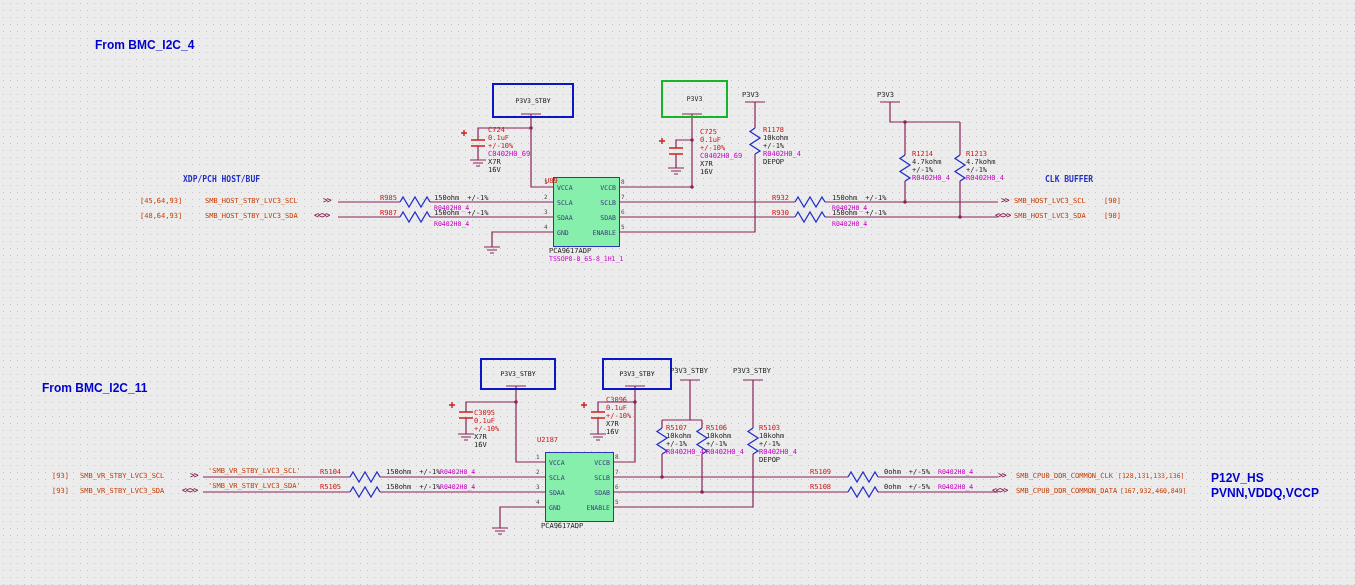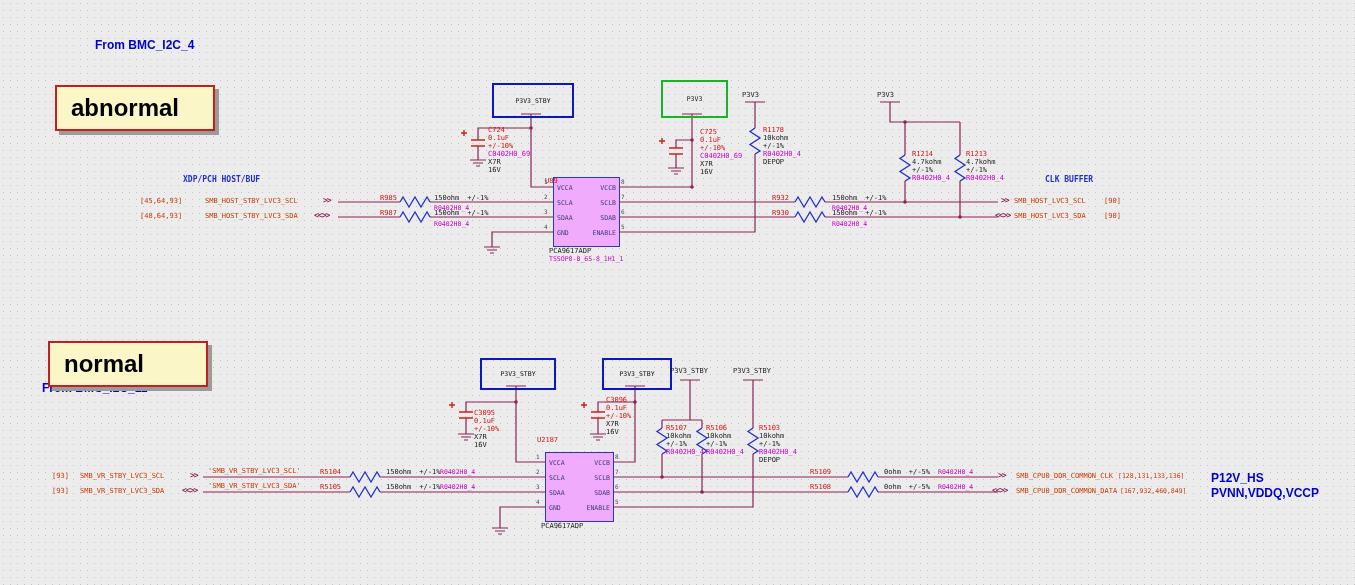--- a/index.html
+++ b/index.html
@@ -19,21 +19,21 @@
   .vals span{display:inline-block}
   .vals .gap{margin-left:8px}
   .note{position:absolute;font:bold 12px/14px "Liberation Sans",sans-serif;color:#0000cc;white-space:nowrap;z-index:5}
   .snote{position:absolute;font:bold 8px/9px "DejaVu Sans Mono",monospace;color:#2230c8;white-space:nowrap;z-index:4}
   .port{position:absolute;font:bold 8px/10px "DejaVu Sans Mono",monospace;color:#8a2457;letter-spacing:-1px;white-space:nowrap;z-index:4}
   .callout{position:absolute;background:#fbf6c8;border:2px solid #c42020;box-shadow:4px 4px 0 #9b9b9b;z-index:6;
            display:flex;align-items:center;padding-left:14px;font:bold 24px "Liberation Sans",sans-serif;color:#000}
   .pwrbox{position:absolute;border:2px solid #0a16c8;z-index:4;display:flex;align-items:center;justify-content:center;
           font:6.5px "DejaVu Sans Mono",monospace;color:#111}
   .pwrbox.green{border-color:#16b428}
-  .chip{position:absolute;border:1.4px solid #2d35b8;background:#f0abfc;z-index:2}
+  .chip{position:absolute;border:1.4px solid #2d35b8;background:#86efac;z-index:2}
   .chip .pin{position:absolute;font:6.5px/8px "DejaVu Sans Mono",monospace;color:#3c3c80;white-space:nowrap}
   .chip .pl{left:3px}
   .chip .pr{right:3px;text-align:right}
   .pnum{color:#4a4a4a;font-size:6px}
 </style>
 </head>
 <body>
 
 <div id="canvas">
 
@@ -93,26 +93,20 @@
       <circle cx="905" cy="122" r="1.8"></circle>
         <circle cx="905" cy="202" r="1.8"></circle>
         <circle cx="960" cy="217" r="1.8"></circle>
       <circle cx="516" cy="402" r="1.8"></circle>
         <circle cx="635" cy="402" r="1.8"></circle>
       <circle cx="662" cy="477" r="1.8"></circle>
         <circle cx="702" cy="492" r="1.8"></circle>
     </g>
   </svg>
 
-  <div class="callout" style="left:55px;top:85px;width:142px;height:42px">
-    <span>abnormal</span>
-  </div>
-  <div class="callout" style="left:48px;top:341px;width:142px;height:42px">
-    <span>normal</span>
-  </div>
   <div class="note" style="left:95px;top:38px">From BMC_I2C_4</div>
   <div class="note" style="left:42px;top:381px">From BMC_I2C_11</div>
   <div class="snote" style="left:183px;top:175px">XDP/PCH HOST/BUF</div>
   <div class="snote" style="left:1045px;top:175px">CLK BUFFER</div>
   <div class="note" style="left:1211px;top:471px">P12V_HS</div>
   <div class="note" style="left:1211px;top:486px">PVNN,VDDQ,VCCP</div>
 
   <div class="pwrbox" style="left:492px;top:83px;width:78px;height:31px">
     <span>P3V3_STBY</span>
   </div>

